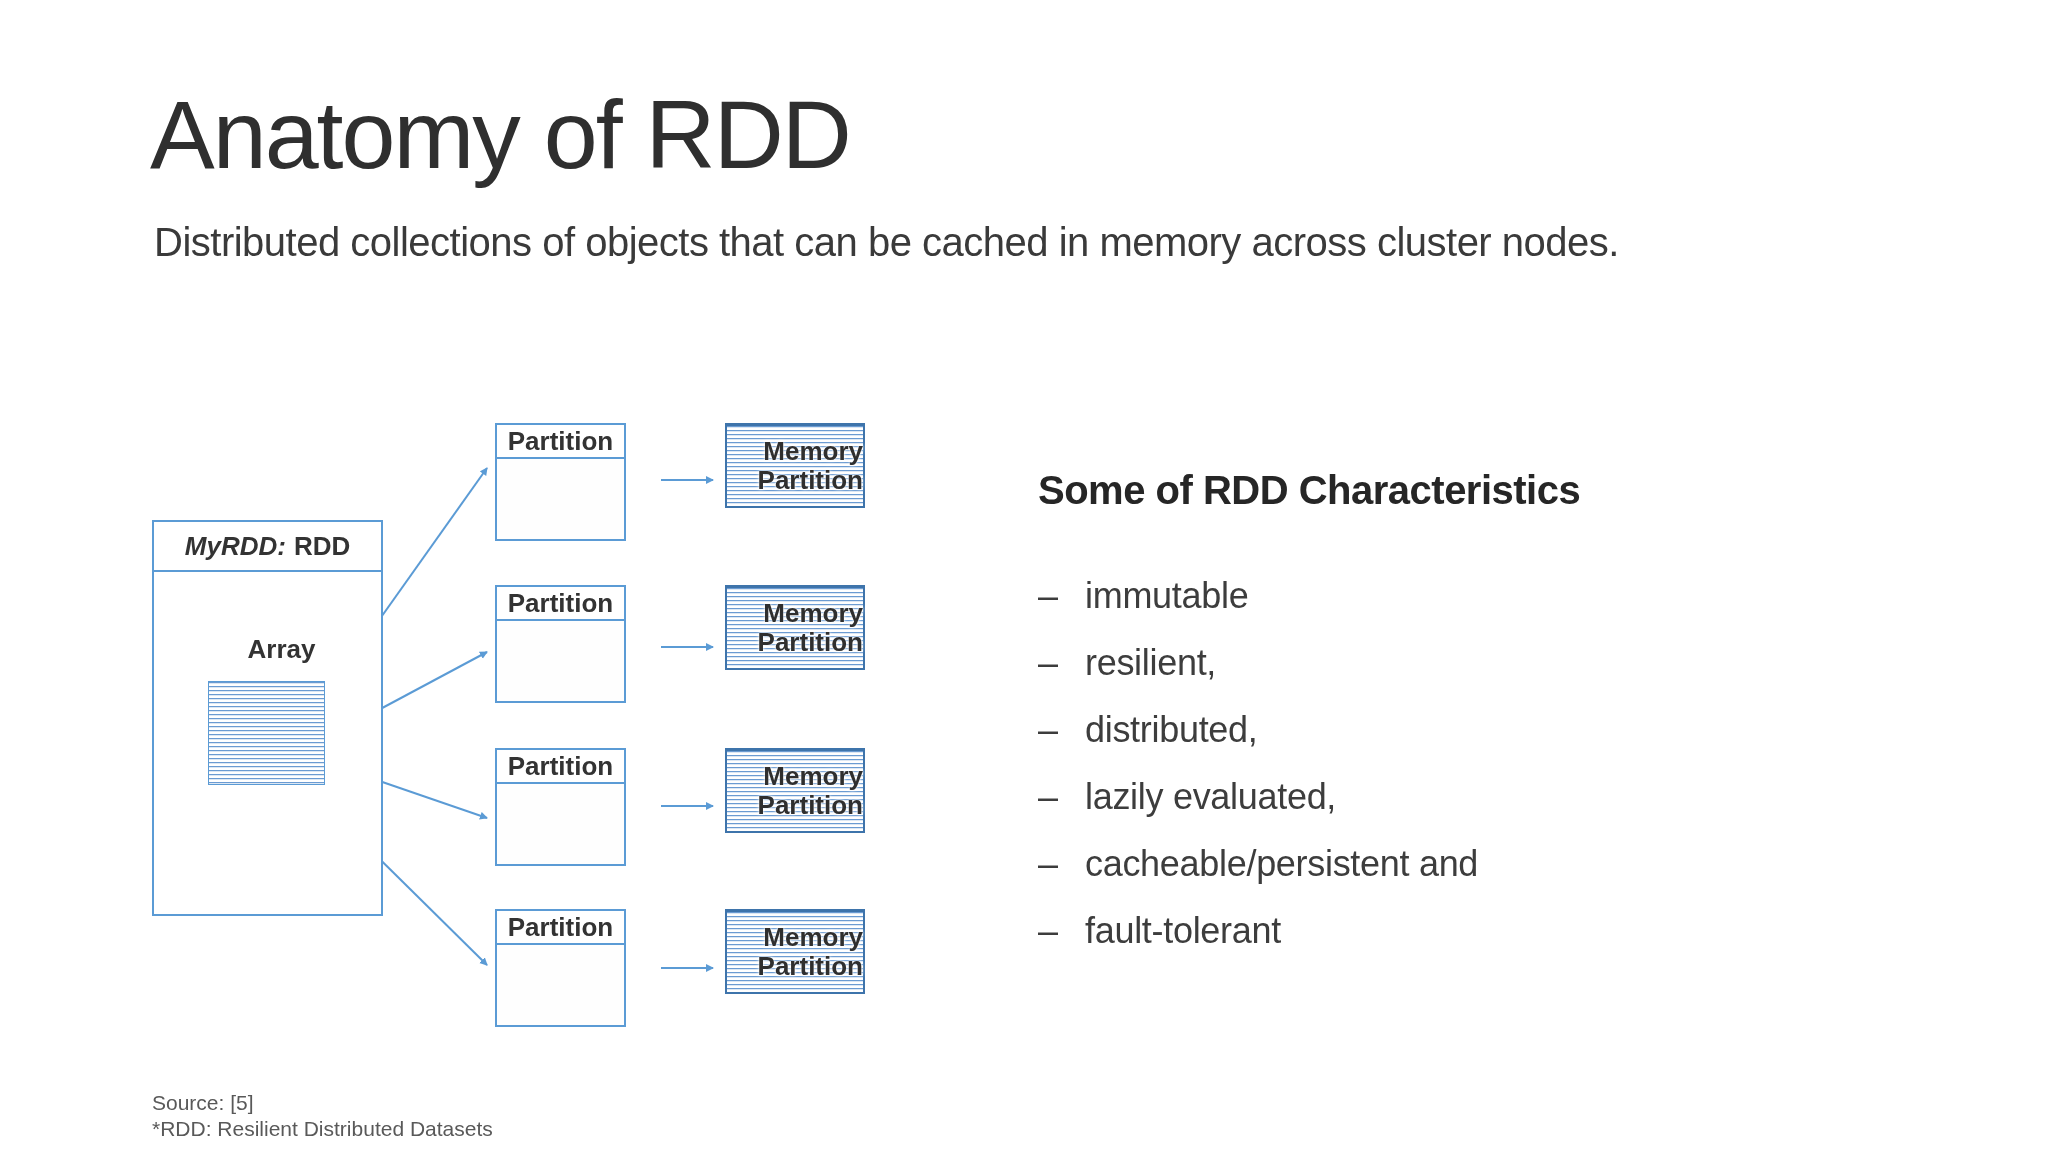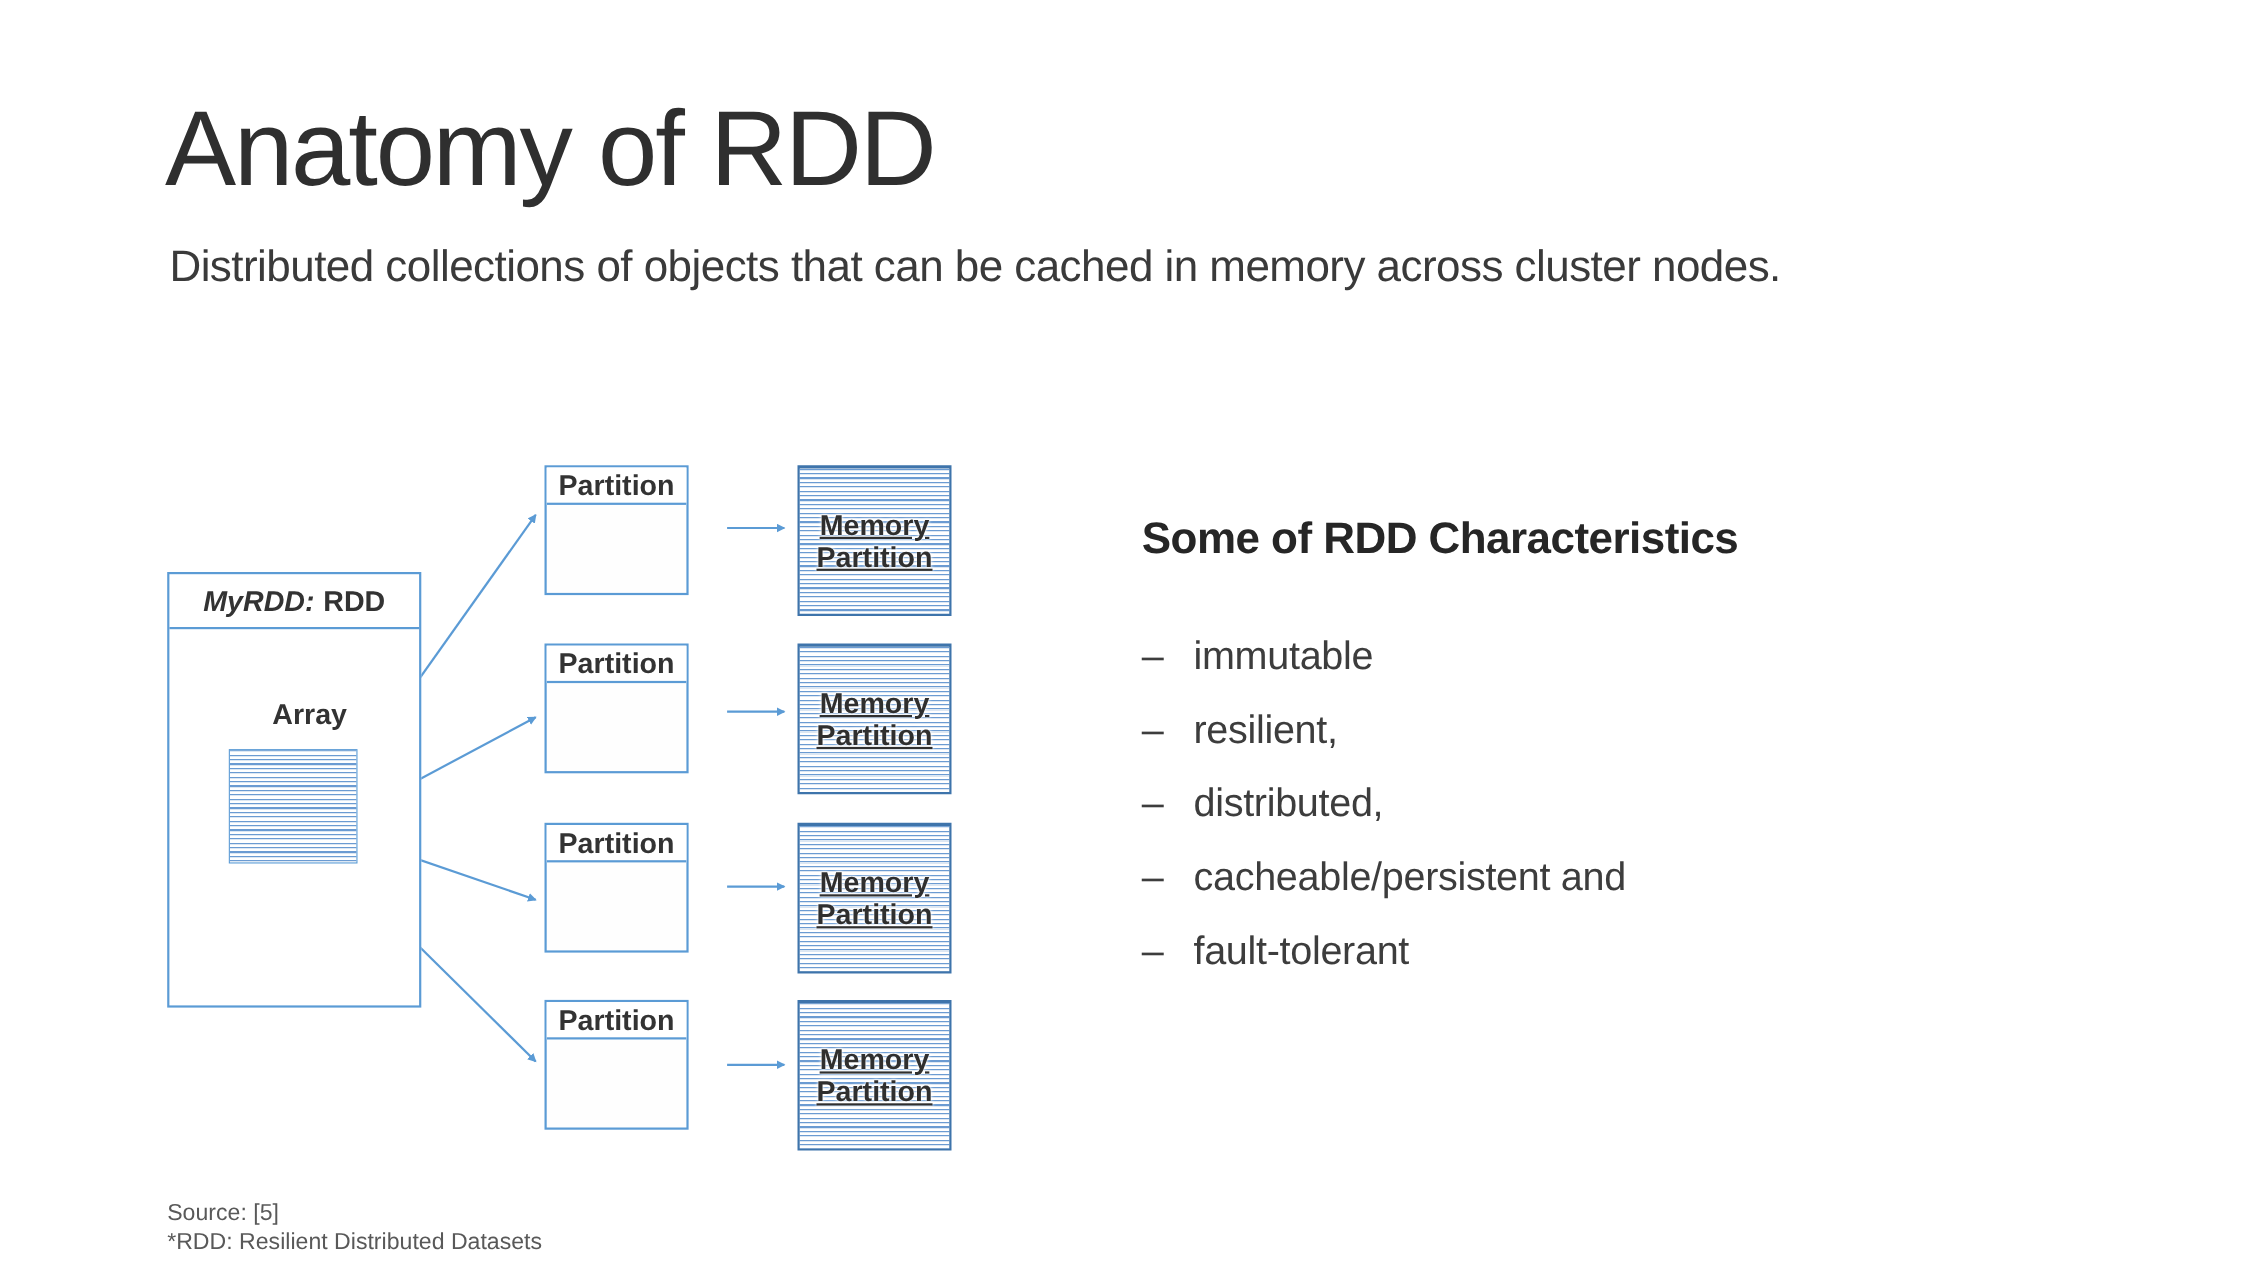--- a/index.html
+++ b/index.html
@@ -55,27 +55,26 @@
     position:absolute; left:495px; width:131px; height:118px;
     border:2px solid #5b9bd5; background:#fefefe;
   }
   .partition .p-head {
     height:34px; border-bottom:2px solid #5b9bd5;
     display:flex; align-items:center; justify-content:center;
     font-size:26px; font-weight:700; color:#333333; background:#ffffff;
   }
 
   .memory {
-    position:absolute; left:725px; width:140px; height:137px;
+    position:absolute; left:725px; width:140px; height:85px;
     border:2px solid #3e74ab; border-top-width:3px;
     display:flex; align-items:center; justify-content:center;
-    text-align:center; font-size:26px; font-weight:700; color:#2f2f2f;
+    text-align:right; font-size:26px; font-weight:700; color:#2f2f2f;
     line-height:1.12;
     text-shadow:0 0 4px #ffffff, 0 0 2px #ffffff;
-    text-decoration:underline;
   }
 
   .top-1 { top:423px; }
   .top-2 { top:585px; }
   .top-3 { top:748px; }
   .top-4 { top:909px; }
 
   .arrows { position:absolute; left:0; top:0; pointer-events:none; }
 
   
@@ -163,20 +162,23 @@
   <li>
     <span class="dash">–</span><span>immutable</span>
   </li>
   <li>
     <span class="dash">–</span><span>resilient,</span>
   </li>
   <li>
     <span class="dash">–</span><span>distributed,</span>
   </li>
   <li>
+    <span class="dash">–</span><span>lazily evaluated,</span>
+  </li>
+  <li>
     <span class="dash">–</span><span>cacheable/persistent and</span>
   </li>
   <li>
     <span class="dash">–</span><span>fault-tolerant</span>
   </li>
 </ul>
 
 <div class="footnote">
   <div>Source: [5]</div>
   <div>*RDD: Resilient Distributed Datasets</div>

